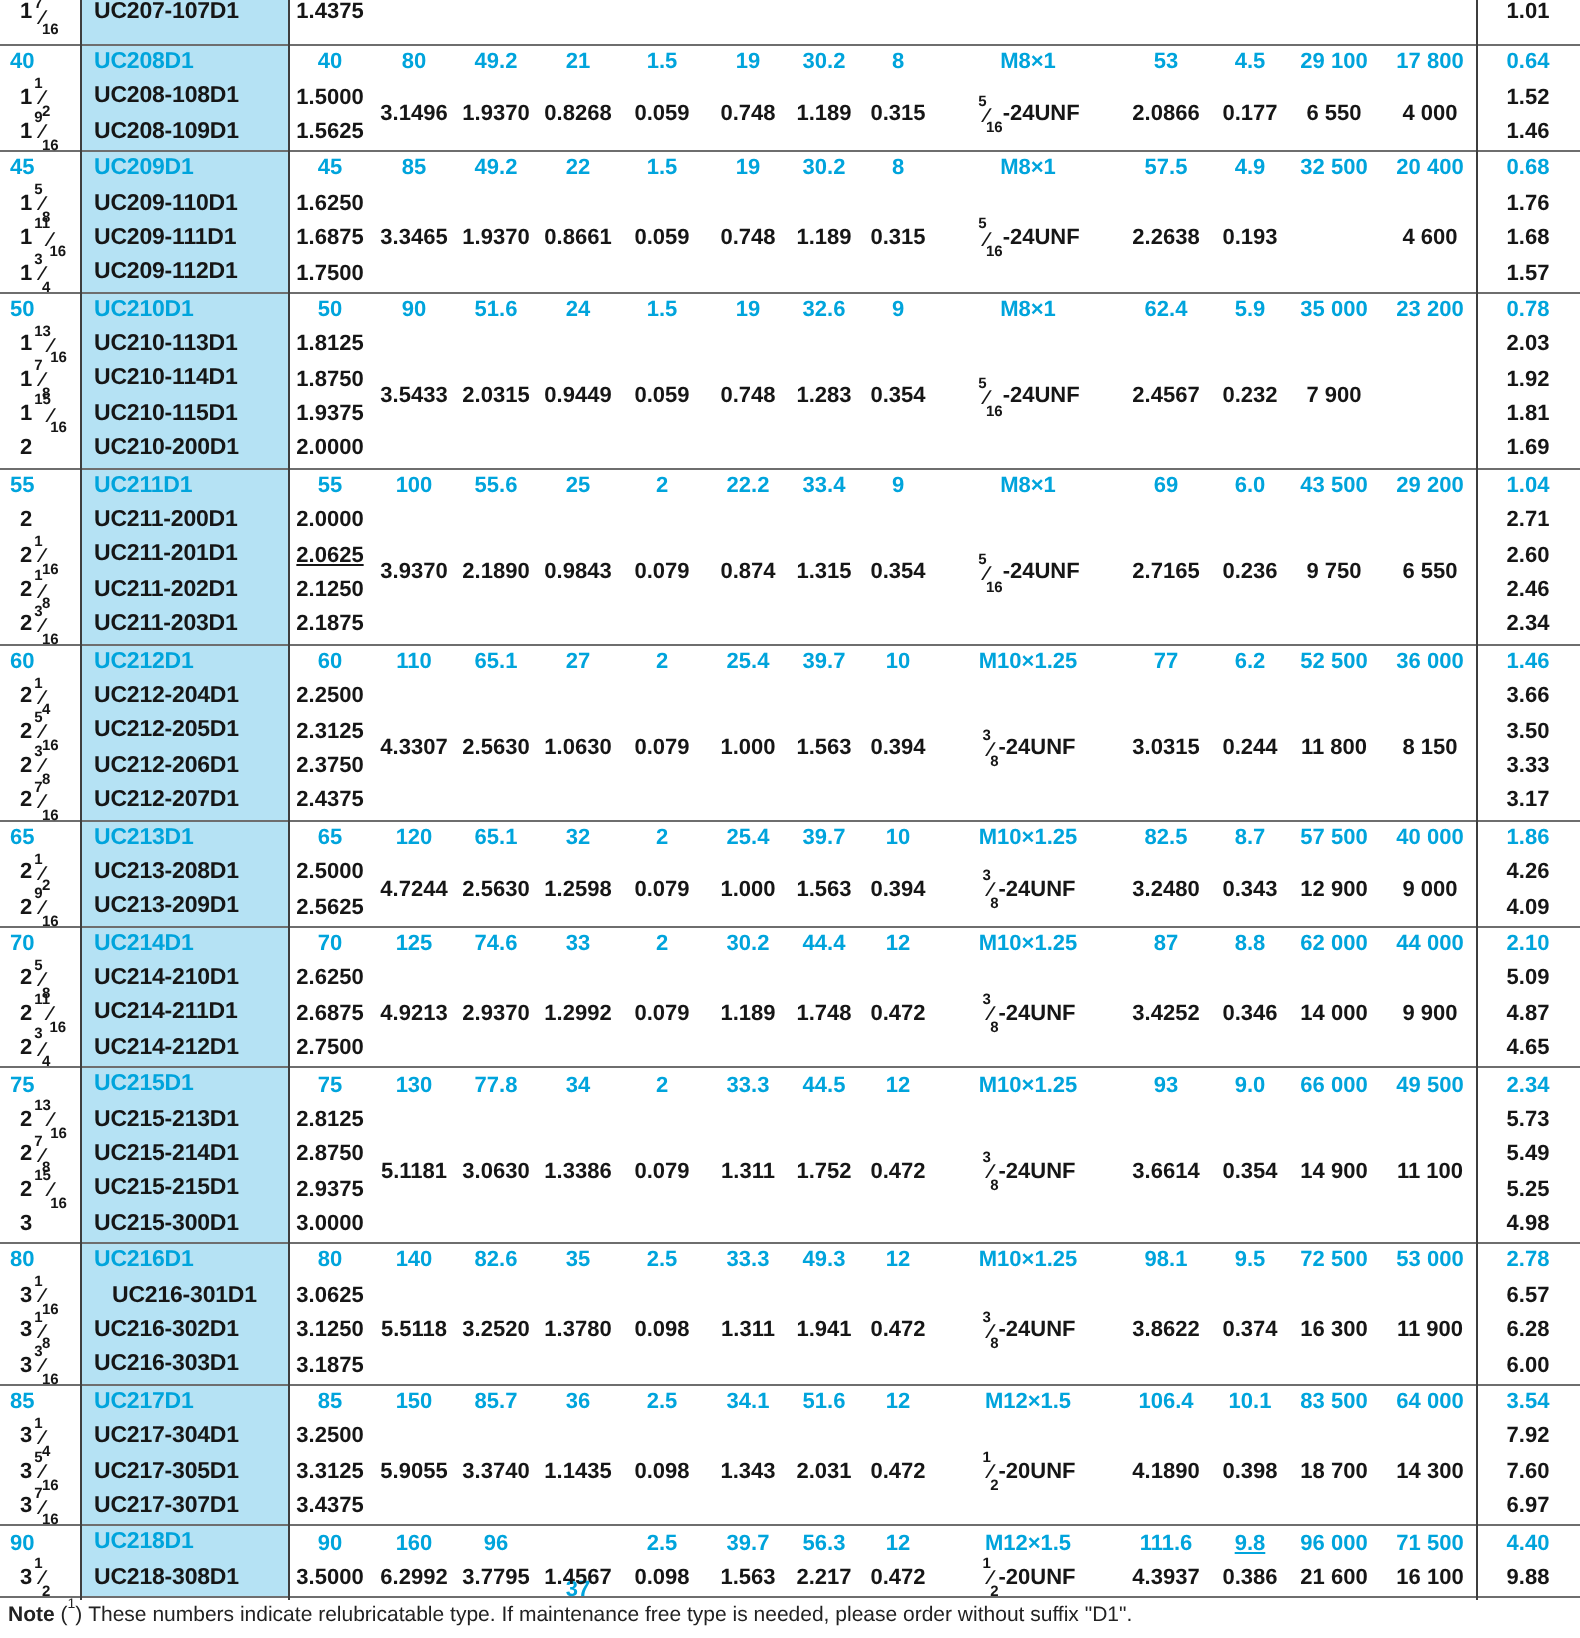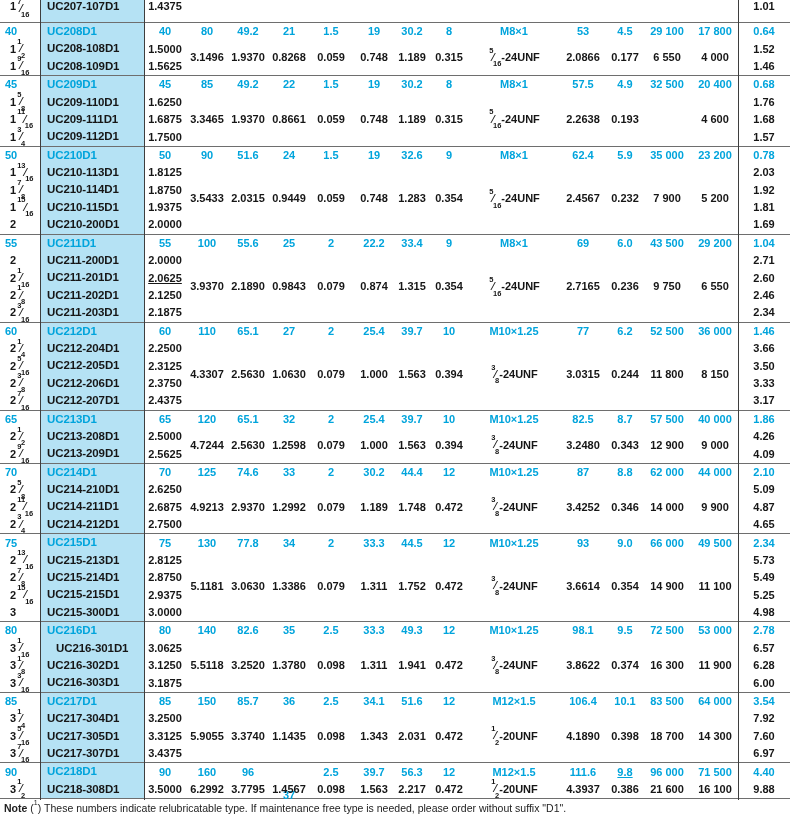--- a/index.html
+++ b/index.html
@@ -154,21 +154,20 @@
         <div class="cell val inch" style="grid-area: 2 / 5 / 6;">2.0315</div>
         <div class="cell val inch" style="grid-area: 2 / 6 / 6;">0.9449</div>
         <div class="cell val inch" style="grid-area: 2 / 7 / 6;">0.059</div>
         <div class="cell val inch" style="grid-area: 2 / 8 / 6;">0.748</div>
         <div class="cell val inch" style="grid-area: 2 / 9 / 6;">1.283</div>
         <div class="cell val inch" style="grid-area: 2 / 10 / 6;">0.354</div>
         <div class="cell val inch" style="grid-area: 2 / 11 / 6;"><span class="frac"><sup>5</sup><span class="sl">⁄</span><sub>16</sub></span>-24UNF</div>
         <div class="cell val inch" style="grid-area: 2 / 12 / 6;">2.4567</div>
         <div class="cell val inch" style="grid-area: 2 / 13 / 6;">0.232</div>
         <div class="cell val inch" style="grid-area: 2 / 14 / 6;">7 900</div>
-        <div class="cell val inch" style="grid-area: 2 / 15 / 6;">5 200</div>
       </div>
       <div class="grid group" style="grid-template-rows: repeat(5, 17.4px);">
         <div class="cell size m" style="grid-area: 1 / 1;">55</div>
         <div class="cell unit m" style="grid-area: 1 / 2;">UC211D1</div>
         <div class="cell val m" style="grid-area: 1 / 3;">55</div>
         <div class="cell val m" style="grid-area: 1 / 4;">100</div>
         <div class="cell val m" style="grid-area: 1 / 5;">55.6</div>
         <div class="cell val m" style="grid-area: 1 / 6;">25</div>
         <div class="cell val m" style="grid-area: 1 / 7;">2</div>
         <div class="cell val m" style="grid-area: 1 / 8;">22.2</div>

